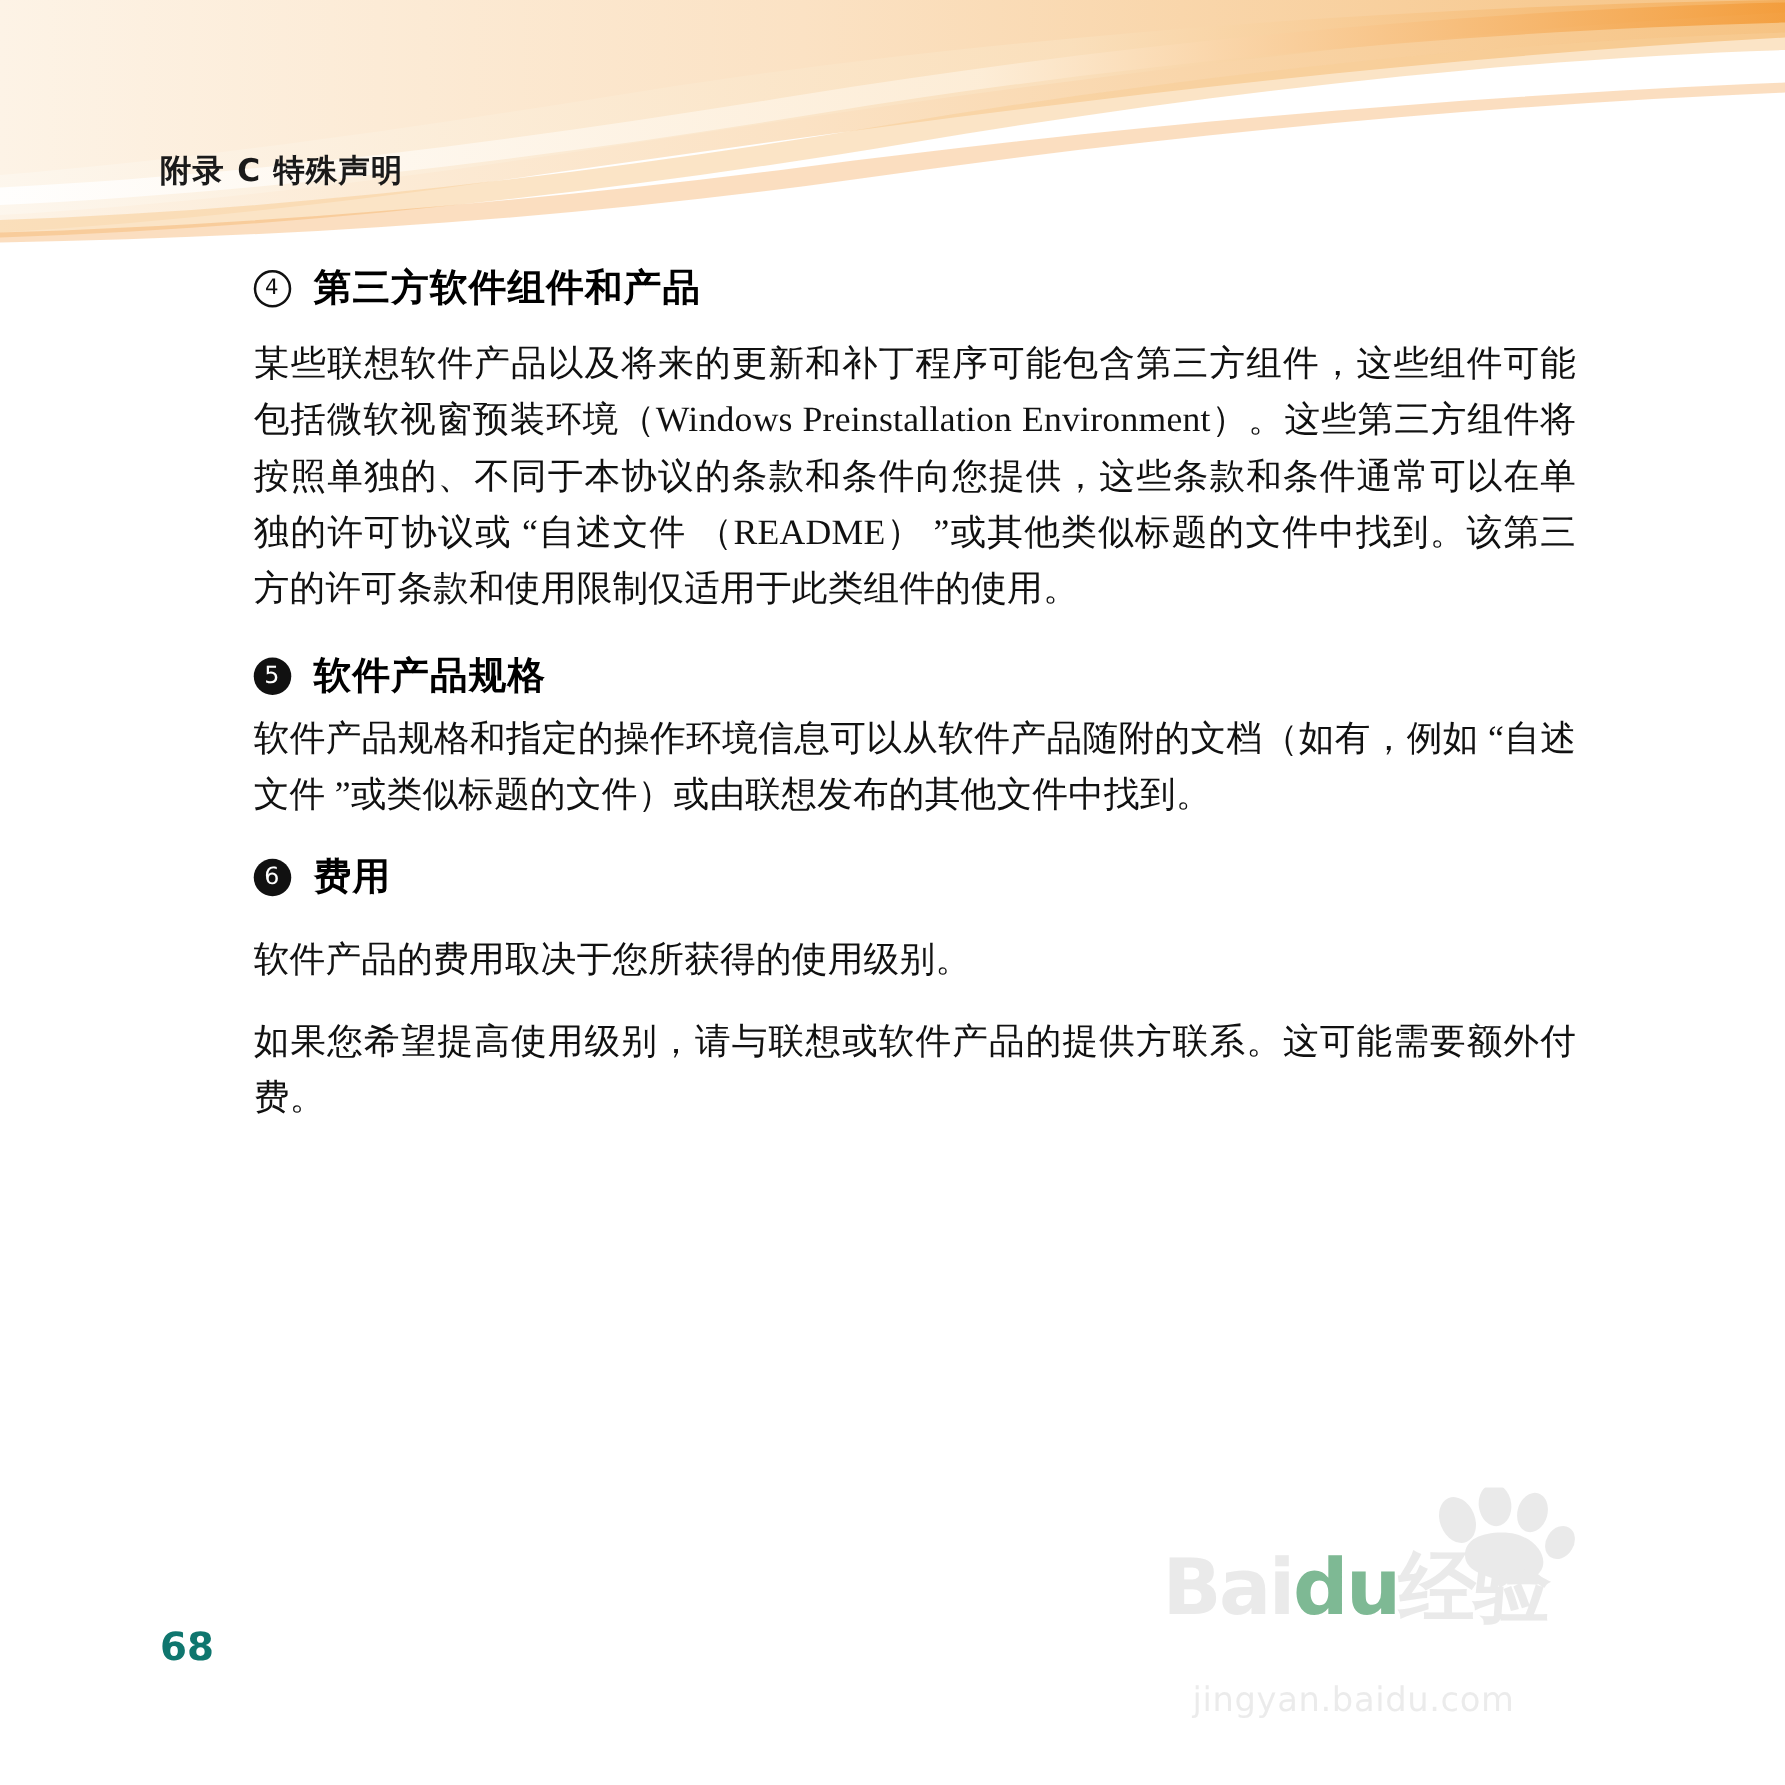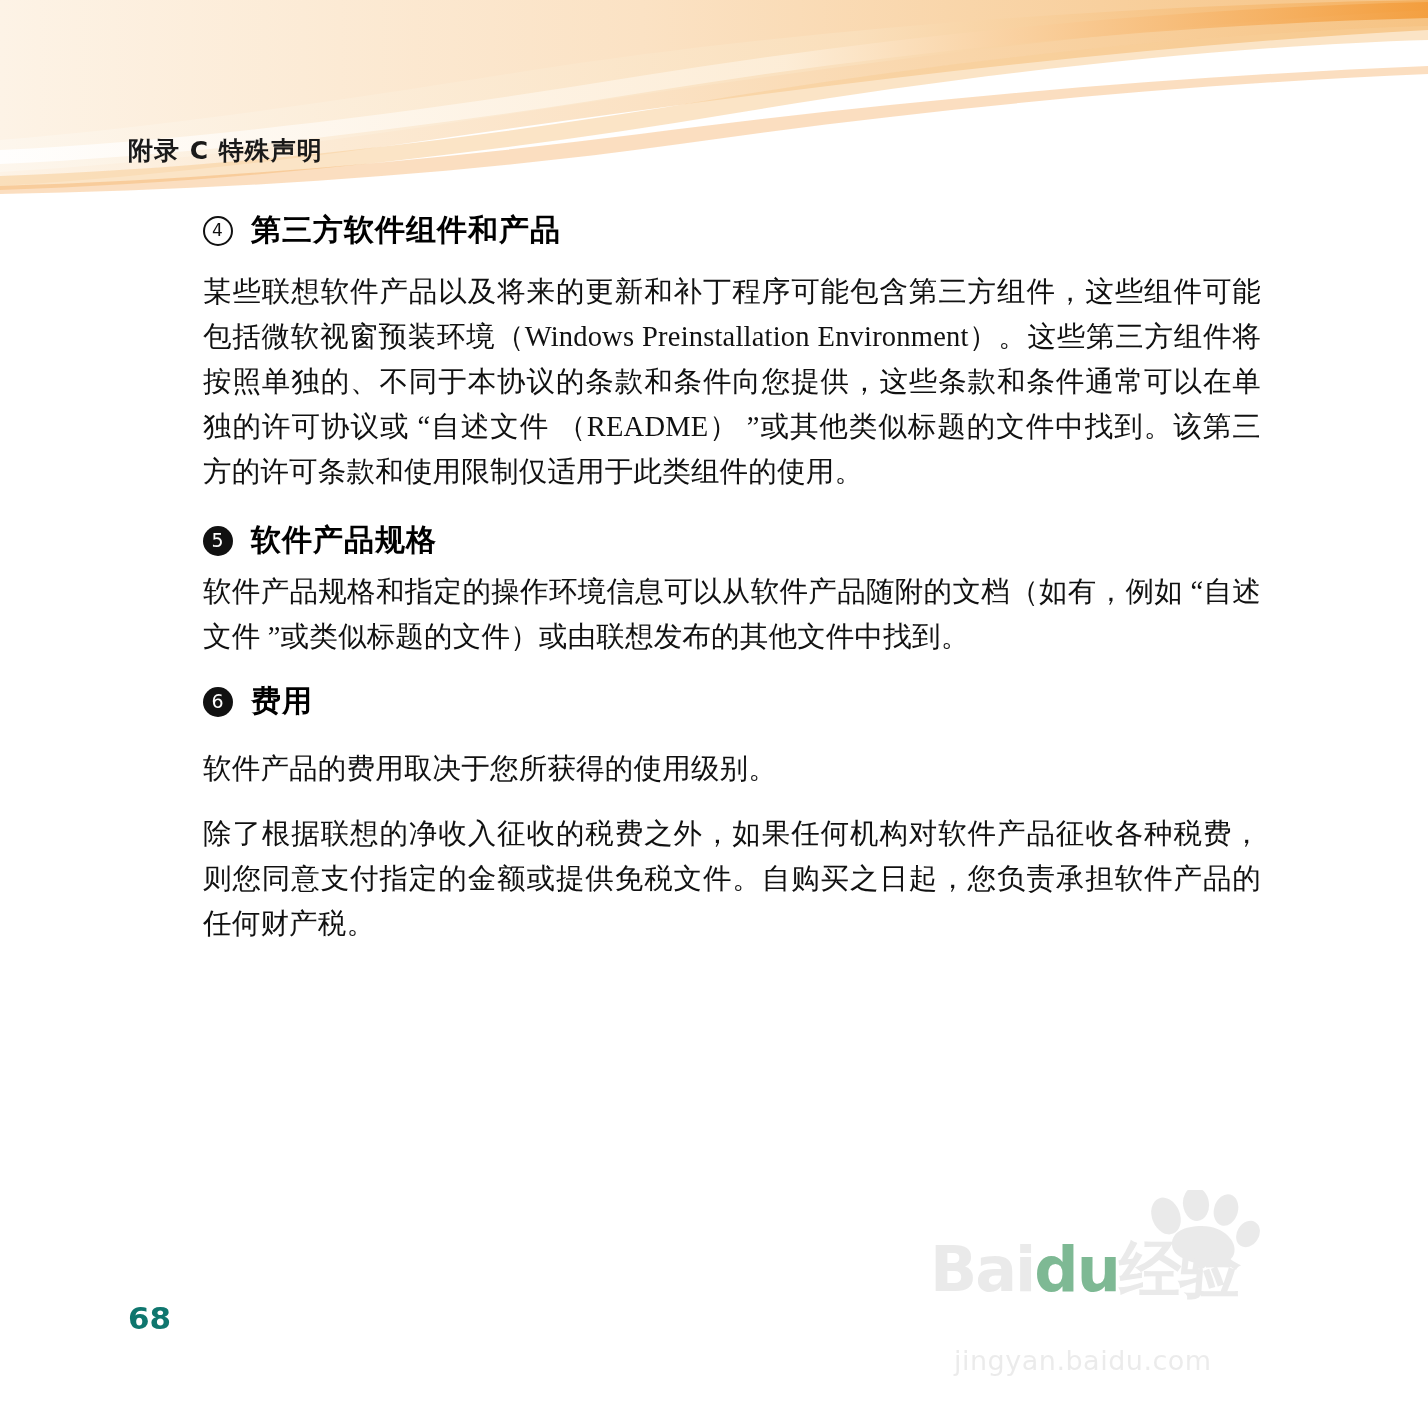--- a/index.html
+++ b/index.html
@@ -23,21 +23,21 @@
     width: 1428px;
     height: 196px;
     overflow: hidden;
   }
   .header-banner svg {
     display: block;
   }
 
   .header-title {
     position: absolute;
-    top: 134px;
+    top: 120px;
     left: 128px;
     font-family: "DejaVu Sans", sans-serif;
     font-size: 25px;
     font-weight: bold;
     color: #1a1a1a;
     letter-spacing: 1px;
     white-space: nowrap;
   }
 
   
@@ -210,21 +210,21 @@
     </h2>
     <p class="para">软件产品规格和指定的操作环境信息可以从软件产品随附的文档（如有，例如 “自述文件 ”或类似标题的文件）或由联想发布的其他文件中找到。</p>
   </div>
 
   <div class="section sec6">
     <h2 class="section-heading">
       <span class="num-badge">6</span>
       <span class="heading-text">费用</span>
     </h2>
     <p class="para">软件产品的费用取决于您所获得的使用级别。</p>
-    <p class="para">除了根据联想的净收入征收的税费之外，如果任何机构对软件产品征收各种税费，则您同意支付指定的金额或提供免税文件。自购买之日起，您负责承担软件产品的任何财产税。</p>
+    <p class="para">如果您希望提高使用级别，请与联想或软件产品的提供方联系。这可能需要额外付费。</p>
   </div>
 
 </div>
 
 <div class="page-number">68</div>
 
 <div class="watermark">
   <svg class="wm-paw" width="120" height="78" viewBox="0 0 120 78" xmlns="http://www.w3.org/2000/svg">
     <ellipse cx="22" cy="26" rx="14" ry="19" fill="#dadada" transform="rotate(-22 22 26)"></ellipse>
     <ellipse cx="52" cy="14" rx="13" ry="17" fill="#dadada" transform="rotate(-8 52 14)"></ellipse>

